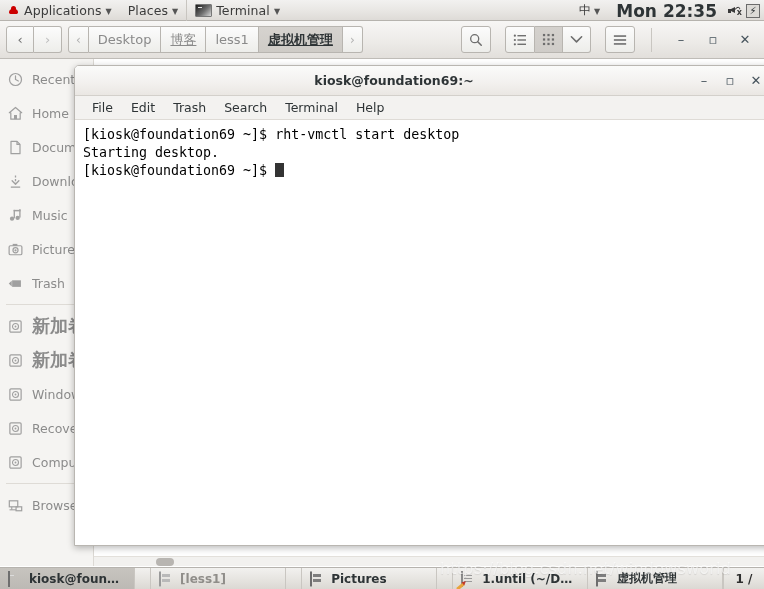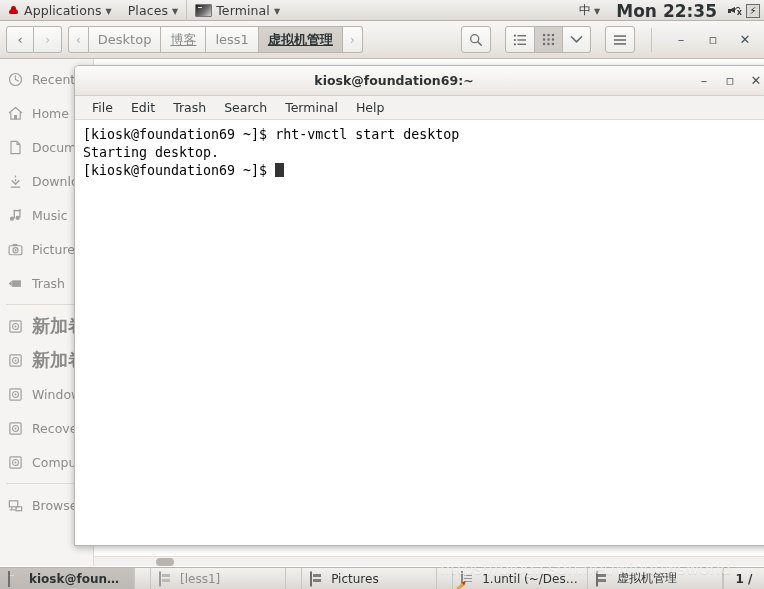--- a/index.html
+++ b/index.html
@@ -165,21 +165,21 @@
   
   .taskbar{
     position:absolute;left:0;bottom:0;width:764px;height:22px;
     background:linear-gradient(to bottom,#f2f1ef 0%,#e6e4e0 55%,#dbd8d3 100%);
     border-top:1px solid #b6b3ae;
     display:flex;align-items:stretch;
   }
   .tk{
     display:flex;align-items:center;gap:6px;padding:0 8px;
     border-right:1px solid #c9c6c1;min-width:0;
-    font-size:12px;color:#2e3436;cursor:default;
+    font-size:12px;color:#2e3436;cursor:default;font-weight:bold;
   }
   .tk.win{width:148px;}
   .tk.active{background:linear-gradient(to bottom,#c7c4bf,#bcb9b4);font-weight:bold;}
   .tk.inactive{color:#8f8d89;}
   .tk .tk-lbl{overflow:hidden;text-overflow:ellipsis;white-space:nowrap;}
   .tk.gap{width:18px;padding:0;border-right:1px solid #c9c6c1;}
   .tkicon{width:15px;height:14px;flex:0 0 15px;position:relative;}
   .ic-term{
     width:15px;height:13px;background:linear-gradient(135deg,#141414,#5f5f5f 60%,#cfcfcf);
     border:1px solid #6e6e6e;

